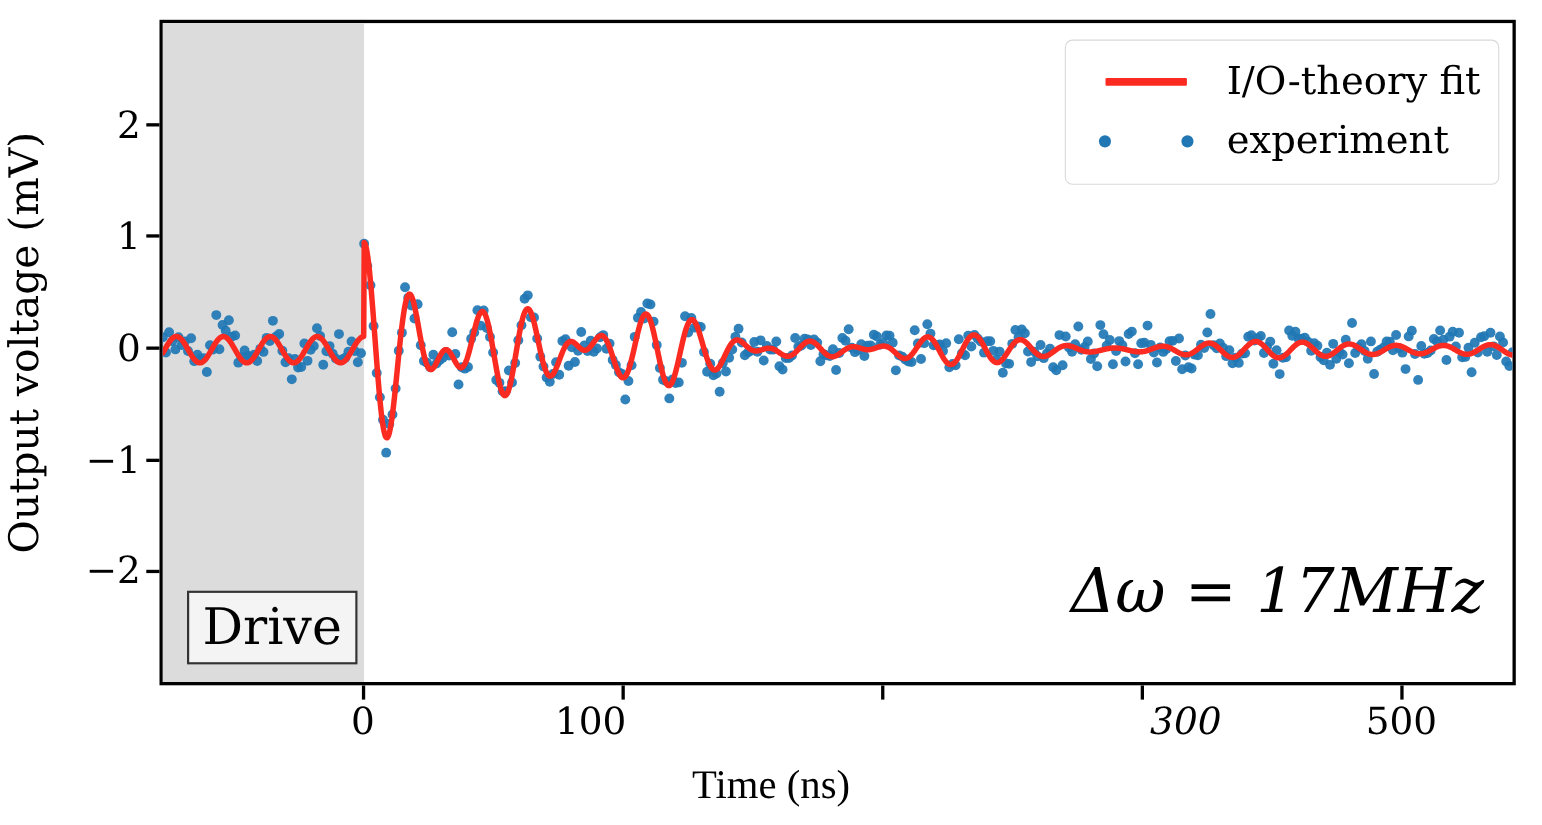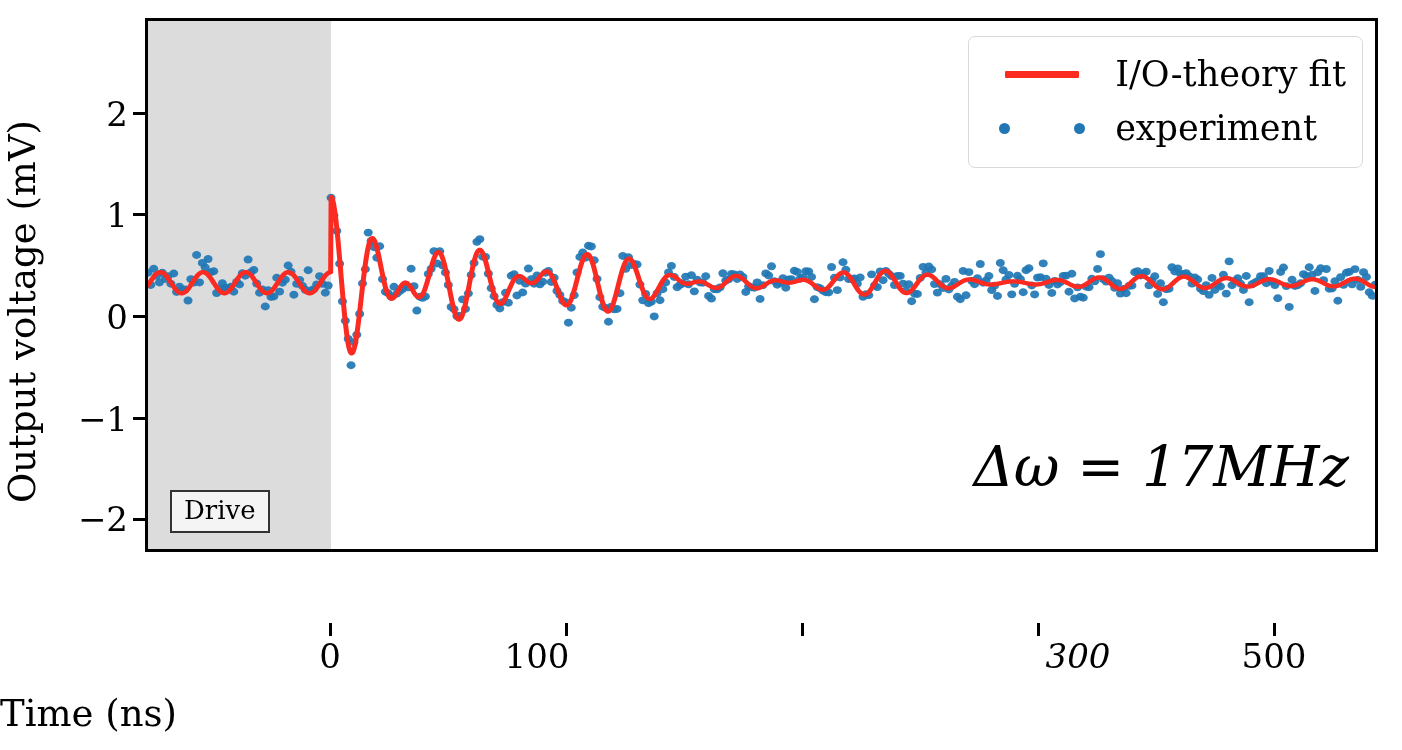--- a/index.html
+++ b/index.html
@@ -2,21 +2,21 @@
 <html><head>
 <meta charset="utf-8">
 <style>
   html,body{margin:0;padding:0;background:#ffffff;}
   body{width:1402px;height:750px;overflow:hidden;
        font-family:"DejaVu Serif","Liberation Serif",serif;}
   #figure{position:relative;width:1402px;height:750px;background:#fff;}
 
   
   #plot-area{
-    position:absolute;left:145px;top:18px;width:1233px;height:534px;
+    position:absolute;left:145px;top:18px;width:1233px;height:605px;
     background:#ffffff;box-sizing:border-box;
     border:3px solid #000;
   }
   #drive-shade{
     position:absolute;left:0;top:0;height:100%;
     background:#dcdcdc;
   }
   #data-svg{position:absolute;left:0;top:0;width:100%;height:100%;display:block;}
 
   
@@ -34,42 +34,42 @@
   }
 
   
   .xtick-label{
     position:absolute;top:636px;font-size:34px;color:#000;
     text-align:center;width:120px;
   }
   .xtick-mark{position:absolute;top:623px;width:3px;height:13px;background:#000;}
   #xlabel{
     position:absolute;left:0;top:692px;width:1402px;
-    font-size:37px;color:#000;
+    text-align:center;font-size:37px;color:#000;font-family:Liberation Serif, serif;
   }
 
   
   #legend{
     position:absolute;right:12px;top:15px;
     background:#fff;border:1.6px solid #d9d9d9;border-radius:7px;
     padding:10px 16px 12px 14px;
   }
   .legend-row{display:flex;align-items:center;height:54px;}
   .legend-key{width:118px;display:flex;align-items:center;justify-content:center;}
   .legend-line{width:74px;height:7px;background:#fb2b22;border-radius:1px;}
   .legend-dots{width:86px;display:flex;justify-content:space-between;align-items:center;}
   .legend-dot{width:11px;height:11px;border-radius:50%;background:#2077b4;}
   .legend-text{font-size:35px;color:#000;padding-left:14px;white-space:nowrap;}
 
   
   #drive-box{
     position:absolute;left:22px;bottom:16px;
     background:#f4f4f4;border:2px solid #333;
     padding:3px 12px 6px 12px;
-    font-size:26px;color:#000;
+    font-size:46px;color:#000;
   }
   #detuning-note{
     position:absolute;right:26px;bottom:50px;
     font-size:56px;color:#000;font-style:italic;white-space:nowrap;
   }
   .upright{font-style:normal;}
 </style>
 </head>
 <body>
 

